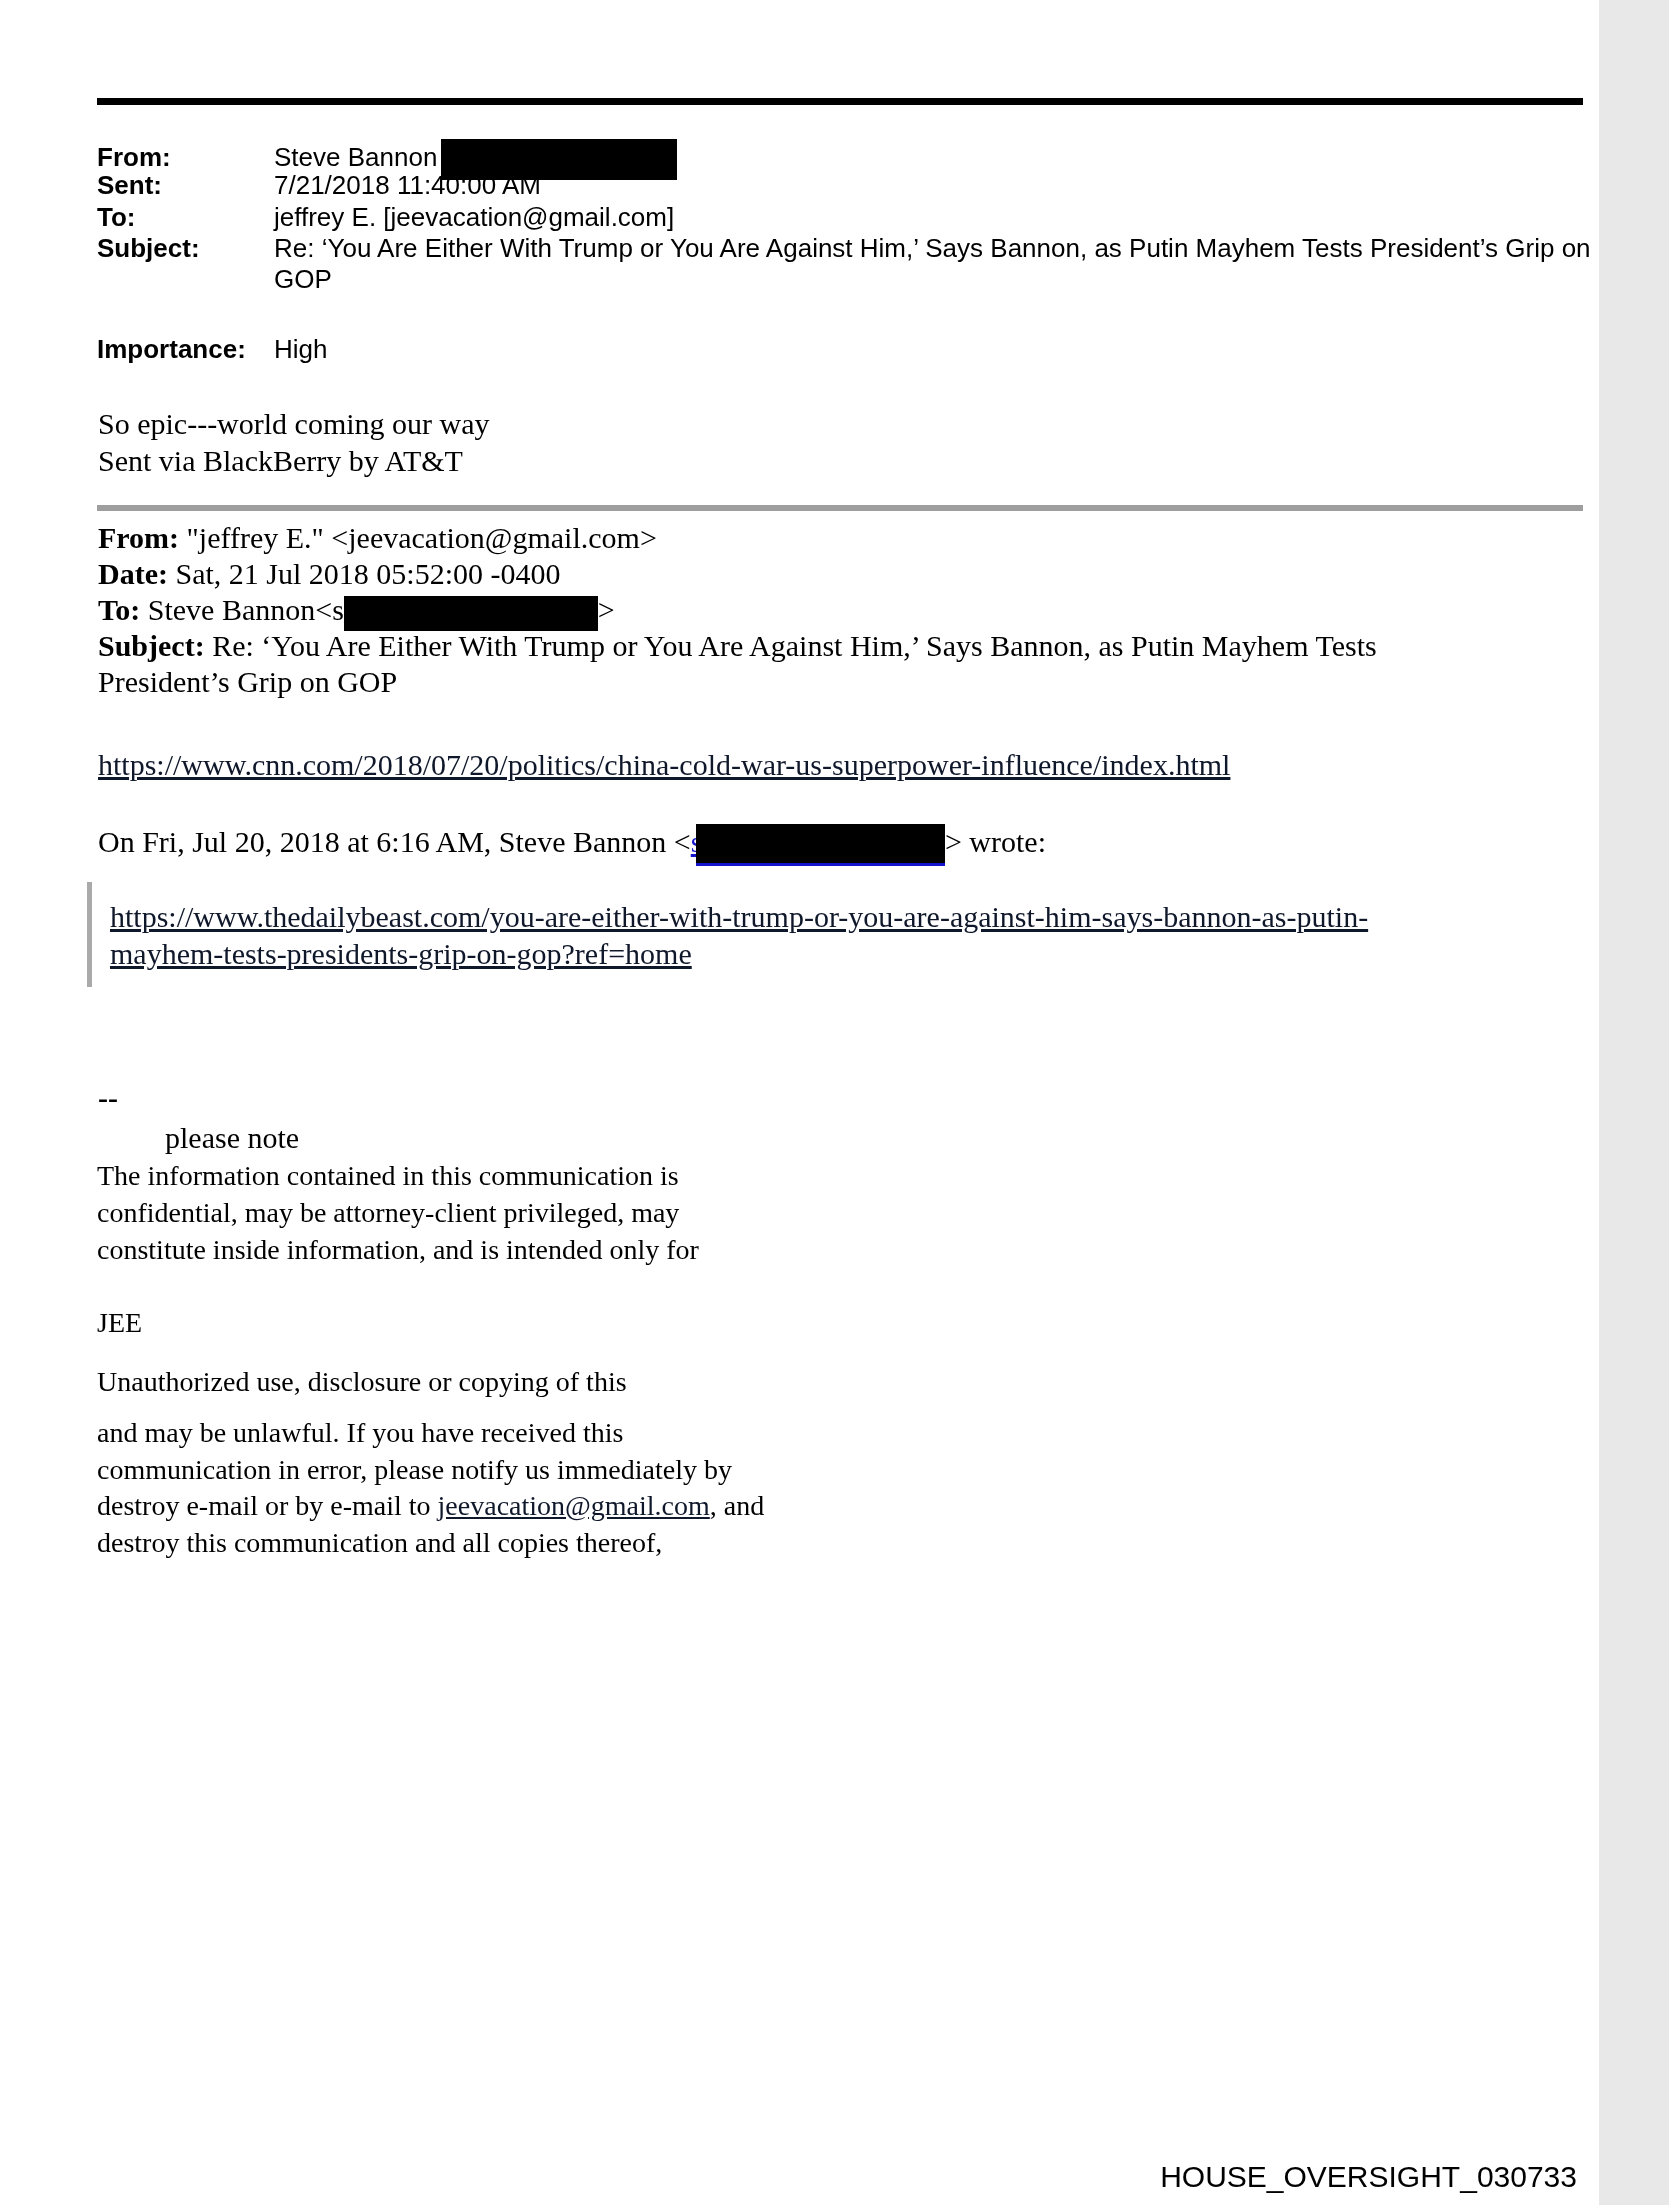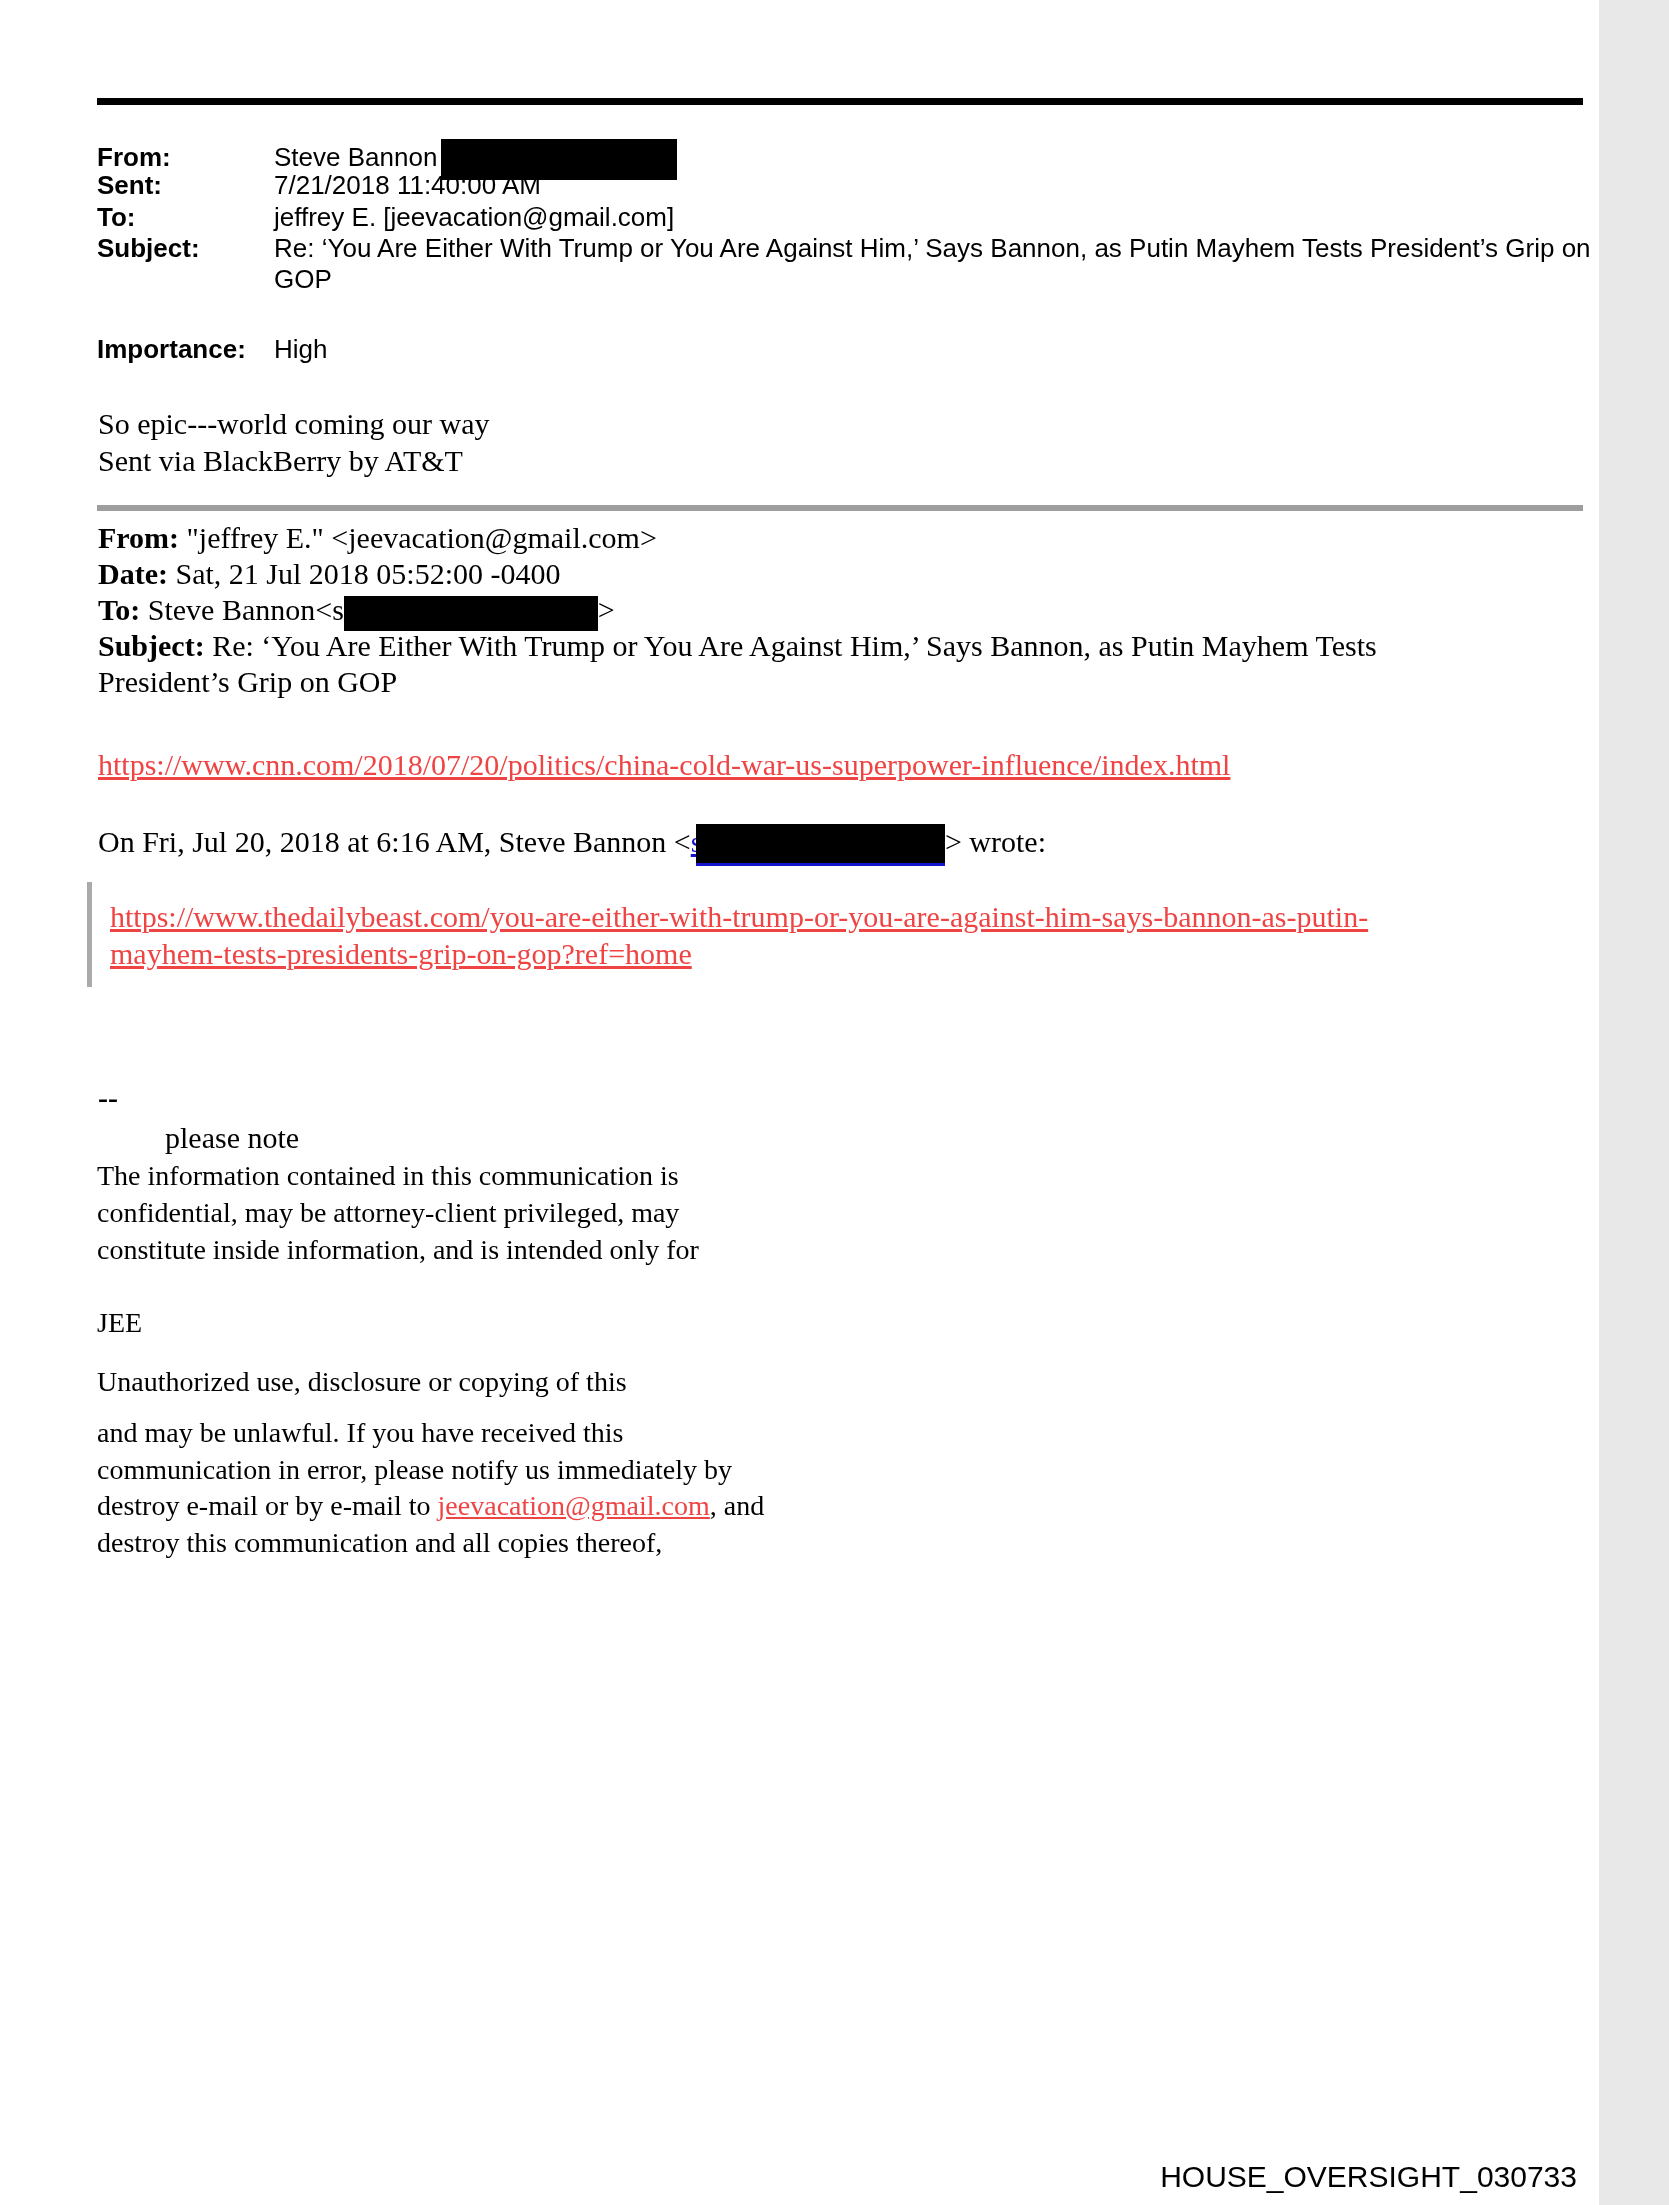--- a/index.html
+++ b/index.html
@@ -37,21 +37,21 @@
   
   .divider{position:absolute;left:97px;top:505px;width:1486px;height:5.9px;background:#9e9e9e;}
   
   .q-row{position:absolute;left:98px;font-size:30px;line-height:37px;white-space:nowrap;}
   .q-label{font-weight:bold;}
   .q-from{top:519px;}
   .q-date{top:555px;}
   .q-to{top:591px;}
   .q-subj{top:627px;}
   .q-subj2{top:663px;}
-  a.doclink{color:#ef4444;text-decoration:underline;cursor:pointer;}
+  a.doclink{color:#0f172a;text-decoration:underline;cursor:pointer;}
   .cnn-link{position:absolute;left:98px;top:746px;font-size:30px;line-height:37px;white-space:nowrap;}
   .onfri{position:absolute;left:98px;top:821px;font-size:30px;line-height:41px;white-space:nowrap;}
   .mail-s{color:#1414cc;text-decoration:underline;}
   
   .quote-bar{position:absolute;left:87px;top:882px;width:4.6px;height:105px;background:#aaaaaa;}
   .db-link{position:absolute;left:110px;top:898px;font-size:30px;line-height:37px;}
   .db-link span{display:block;}
   
   .sig-dashes{position:absolute;left:98px;top:1081px;font-size:30px;font-weight:bold;}
   .sig-note{position:absolute;left:165px;top:1121px;font-size:30px;}

